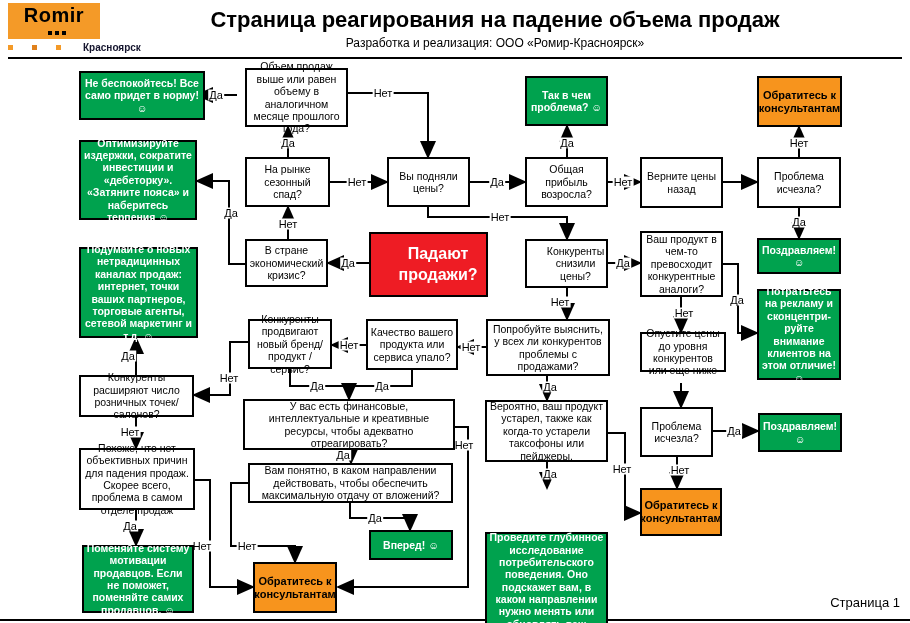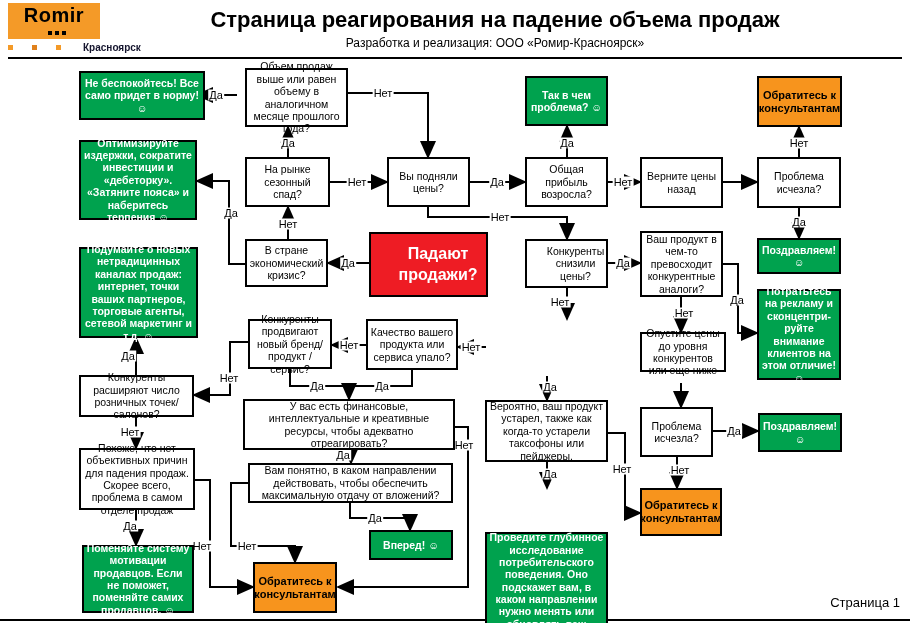--- a/index.html
+++ b/index.html
@@ -146,20 +146,21 @@
     <div class="node white" style="left: 757px; top: 157px; width: 84px; height: 51px;">Проблема исчезла?</div>
     <div class="node green" style="left: 79px; top: 247px; width: 119px; height: 91px;">Подумайте о новых нетрадицинных каналах продаж: интернет, точки ваших партнеров, торговые агенты, сетевой маркетинг и т.д. ☺</div>
     <div class="node white" style="left: 245px; top: 239px; width: 83px; height: 48px;">В стране экономический кризис?</div>
     <div class="node red" style="left: 369px; top: 232px; width: 119px; height: 65px; padding-left: 21px;">Падают продажи?</div>
     <div class="node white" style="left: 525px; top: 239px; width: 83px; height: 49px; padding-left: 20px;">Конкуренты снизили цены?</div>
     <div class="node white" style="left: 640px; top: 231px; width: 83px; height: 66px;">Ваш продукт в чем-то превосходит конкурентные аналоги?</div>
     <div class="node green" style="left: 757px; top: 238px; width: 84px; height: 36px;">Поздравляем! ☺</div>
     <div class="node green" style="left: 757px; top: 289px; width: 84px; height: 91px;">Потратьтесь на рекламу и сконцентри-руйте внимание клиентов на этом отличие! ☺</div>
     <div class="node white" style="left: 248px; top: 319px; width: 84px; height: 50px;">Конкуренты продвигают новый бренд/ продукт / сервис?</div>
     <div class="node white" style="left: 366px; top: 319px; width: 92px; height: 51px;">Качество вашего продукта или сервиса упало?</div>
+    <div class="node white" style="left: 486px; top: 319px; width: 124px; height: 57px;">Попробуйте выяснить, у всех ли конкурентов проблемы с продажами?</div>
     <div class="node white" style="left: 640px; top: 332px; width: 86px; height: 40px;">Опустите цены до уровня конкурентов или еще ниже</div>
     <div class="node white" style="left: 79px; top: 375px; width: 115px; height: 42px;">Конкуренты расширяют число розничных точек/ салонов?</div>
     <div class="node white" style="left: 243px; top: 399px; width: 212px; height: 51px;">У вас есть финансовые, интеллектуальные и креативные ресурсы, чтобы адекватно отреагировать?</div>
     <div class="node white" style="left: 485px; top: 400px; width: 123px; height: 62px;">Вероятно, ваш продукт устарел, также как когда-то устарели таксофоны или пейджеры.</div>
     <div class="node white" style="left: 640px; top: 407px; width: 73px; height: 50px;">Проблема исчезла?</div>
     <div class="node green" style="left: 758px; top: 413px; width: 84px; height: 39px;">Поздравляем! ☺</div>
     <div class="node white" style="left: 79px; top: 448px; width: 116px; height: 62px;">Похоже, что нет объективных причин для падения продаж. Скорее всего, проблема в самом отделе продаж</div>
     <div class="node white" style="left: 248px; top: 463px; width: 205px; height: 40px;">Вам понятно, в каком направлении действовать, чтобы обеспечить максимальную отдачу от вложений?</div>
     <div class="node green" style="left: 485px; top: 488px; width: 123px; height: 122px; margin-top: 44px;">Проведите глубинное исследование потребительского поведения. Оно подскажет вам, в каком направлении нужно менять или обновлять ваш продукт, сервис или сам бизнес ☺</div>
     <div class="node orange" style="left: 640px; top: 488px; width: 82px; height: 48px;">Обратитесь к консультантам</div>

